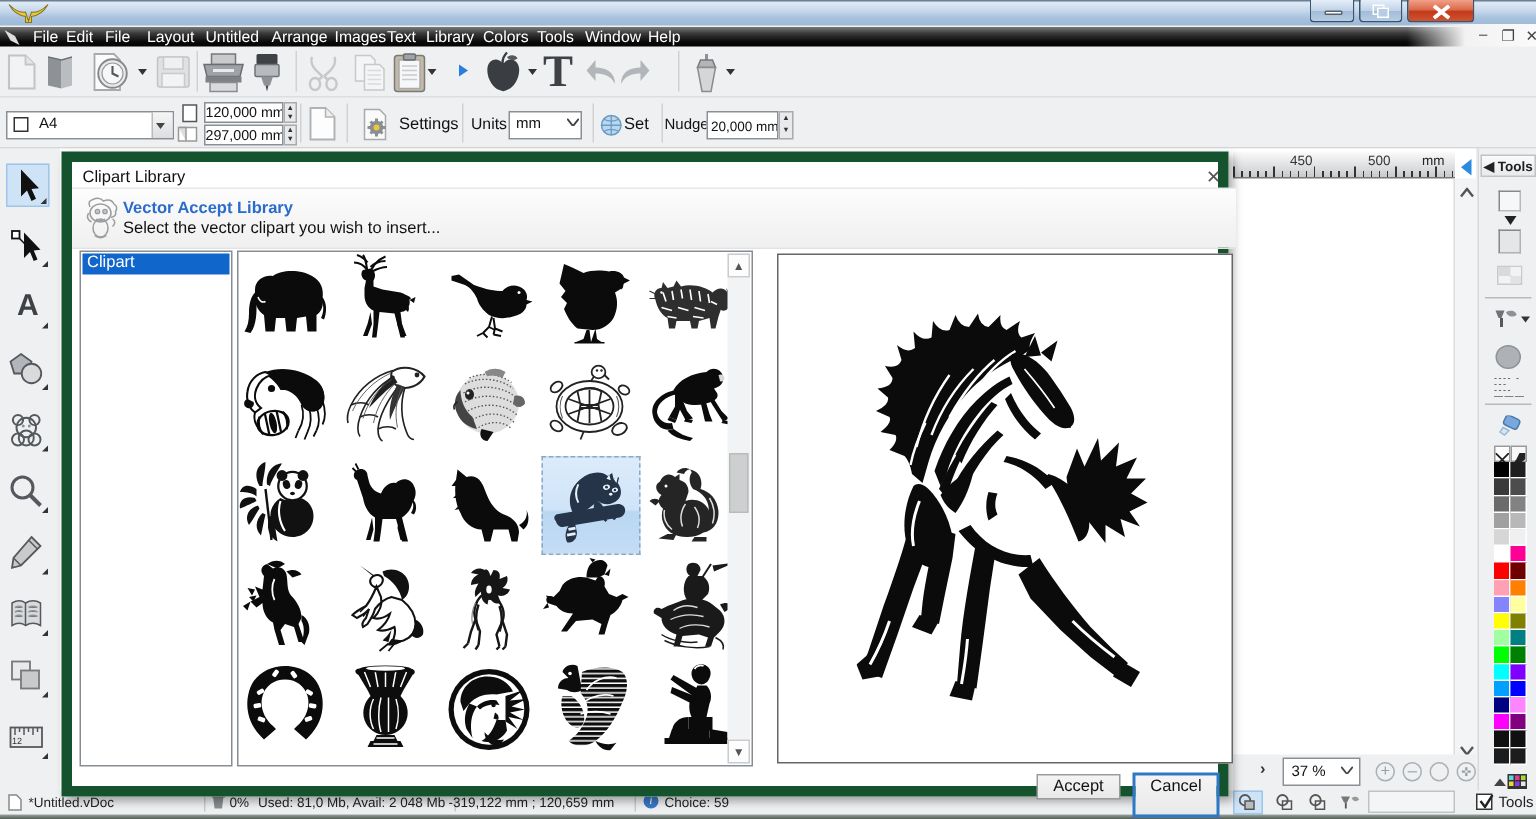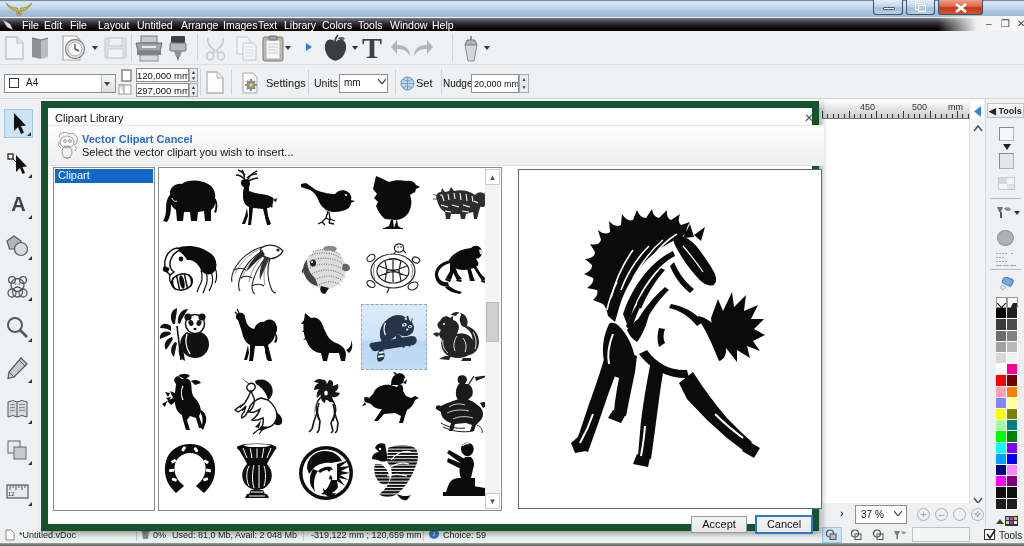--- a/index.html
+++ b/index.html
@@ -44,21 +44,21 @@
 #dlg-head-t1{top:25px;left:34px;font-size:11px;font-weight:bold;color:#2a6ccb}
 #dlg-head-t2{top:38px;left:34px;font-size:11px;color:#111}
 #listbox{top:59px;left:5px;width:102px;height:344px;background:#fff;border:1px solid #888d94}
 #listbox-sel{top:1px;left:1px;width:98px;height:14px;background:#1166cc;color:#fff;font-size:11px;padding-left:3px}
 #gridpanel{top:59px;left:110px;width:344px;height:344px;background:#fff;border:1px solid #888d94}
 #gridscroll{position:absolute;top:1px;right:1px;width:15px;height:340px;background:#f2f3f4}
 .sbtn{position:absolute;left:0px;width:15px;height:16px;background:#fdfdfd;border:1px solid #c9cbcd;color:#555;font-size:8px;text-align:center;line-height:15px}
 #previewpanel{top:61px;left:470px;width:304px;height:340px;background:#fff;border:1px solid #666}
 .dbtn{position:absolute;width:56px;height:17px;background:linear-gradient(180deg,#f4f4f4,#e9e9e9);border:1px solid #9a9a9a;font-size:11px;text-align:center;line-height:15px;color:#111}
 #btn-accept{top:408px;left:643px}
-#btn-cancel{top:407px;left:707px;border:2px solid #2e78c8;height:19px;width:58px}
+#btn-cancel{top:407px;left:707px;border:2px solid #2e78c8;height:30px;width:58px}
 </style></head><body>
 <div id="app">
 
 <div id="titlebar" class="abs"></div>
 <svg class="abs" style="top:1px;left:4px" width="30" height="16" viewBox="0 0 30 16">
       <path d="M2 2 Q8 8 13 7 L15 13 L17 7 Q22 8 28 2 Q24 9 17 10 L17 14 L13 14 L13 10 Q6 9 2 2Z" fill="#e8c83c" stroke="#8a7420" stroke-width="0.7"></path>
     </svg>
 <div id="btn-min" class="abs winbtn">
       <div style="position:absolute;left:9px;top:7px;width:12px;height:3px;background:#fdfdfd;border:1px solid #56606a;border-radius:1px"></div>
     </div>
@@ -435,21 +435,21 @@
       </svg>
 <span style="position:absolute;left:19px;top:3px">*Untitled.vDoc</span>
 <div style="position:absolute;left:136px;top:1px;width:1px;height:13px;background:#c8cacc"></div>
 <svg style="position:absolute;left:141px;top:2px" width="9" height="11" viewBox="0 0 9 11">
         <path d="M1 2 L8 2 L7 10 L2 10 Z" fill="#8a8e92"></path>
         <rect x="0" y="1" width="9" height="1.6" fill="#6e7276"></rect>
       </svg>
 <span style="position:absolute;left:153px;top:3px">0%</span>
 <span style="position:absolute;left:172px;top:3px">Used: 81,0 Mb, Avail: 2 048 Mb</span>
 <div style="position:absolute;left:303px;top:1px;width:1px;height:13px;background:#c8cacc"></div>
-<span style="position:absolute;left:311px;top:3px">-319,122 mm ; 120,659 mm</span>
+<span style="position:absolute;left:299px;top:3px">-319,122 mm ; 120,659 mm</span>
 <div style="position:absolute;left:423px;top:1px;width:1px;height:13px;background:#c8cacc"></div>
 <div style="position:absolute;left:429px;top:2px;width:10px;height:10px;border-radius:50%;background:#3a7ac8;color:#fff;font-size:8px;text-align:center;line-height:10px;font-style:italic;font-family:'Liberation Serif',serif">i</div>
 <span style="position:absolute;left:443px;top:3px">Choice: 59</span>
 
 <div style="position:absolute;left:822px;top:0px;width:20px;height:16px;background:#cfe3f6;border:1px solid #9ec6e8"></div>
 <svg style="position:absolute;left:825px;top:2px" width="13" height="12" viewBox="0 0 13 12">
         <circle cx="5" cy="4.5" r="3.5" fill="none" stroke="#555" stroke-width="1.2"></circle>
         <rect x="5" y="5" width="6" height="5.5" fill="#b8bcc0" stroke="#555"></rect>
       </svg>
 <svg style="position:absolute;left:850px;top:2px" width="13" height="12" viewBox="0 0 13 12">
@@ -487,21 +487,21 @@
           <path d="M8 16 Q11 18 14 16"></path>
           <ellipse cx="11" cy="22" rx="5" ry="6"></ellipse>
           <path d="M7 27 Q11 30 15 27"></path>
           <path d="M3 12 Q1 16 5 18 M19 16 Q22 18 19 21"></path>
         </g>
         <g fill="#babdc0">
           <ellipse cx="9" cy="11" rx="0.8" ry="0.8"></ellipse>
           <ellipse cx="14" cy="11" rx="0.8" ry="0.8"></ellipse>
         </g>
       </svg>
-<div id="dlg-head-t1" class="abs">Vector Clipart Cancel</div>
+<div id="dlg-head-t1" class="abs">Vector Accept Library</div>
 <div id="dlg-head-t2" class="abs">Select the vector clipart you wish to insert...</div>
 <div id="listbox" class="abs">
         <div id="listbox-sel" class="abs">Clipart</div>
       </div>
 <div id="gridpanel" class="abs">
 <svg style="position:absolute;left:-2px;top:0px" width="66" height="66" viewBox="0 0 66 66">
           <path d="M13,25 C13,19 19,15 25,16 C31,11 45,12 51,16 C57,19 59,25 58,31 C59,36 57,40 54,42 L54,53 L48,53 L47,43 L41,44 L40,53 L34,53 L33,44 L27,44 L26,53 L20,53 L19,42 C16,40 13,36 13,31 Z" fill="#0b0b0b"></path>
 <path d="M14,26 C10,29 9,35 9,41 C9,46 8,50 6,53 L10,54 C13,50 14,44 14,38 C14,33 15,30 17,28 Z" fill="#0b0b0b"></path>
 <path d="M58,30 C61,34 61,40 59,45 L57,44 C59,40 59,35 57,32 Z" fill="#0b0b0b"></path>
 <path d="M15,30 C16,33 18,34 20,33" stroke="#fff" stroke-width="1" fill="none"></path>

